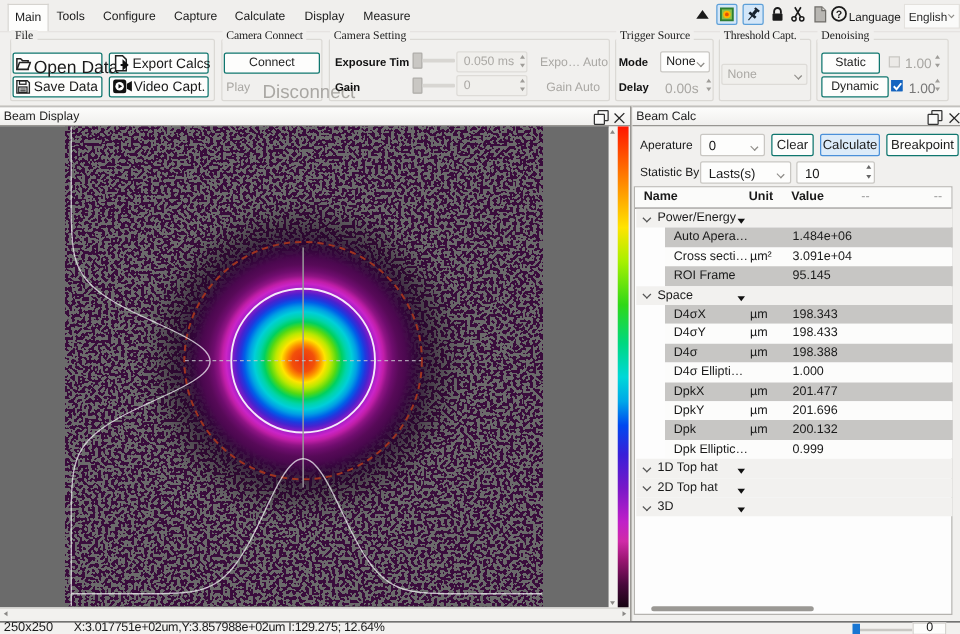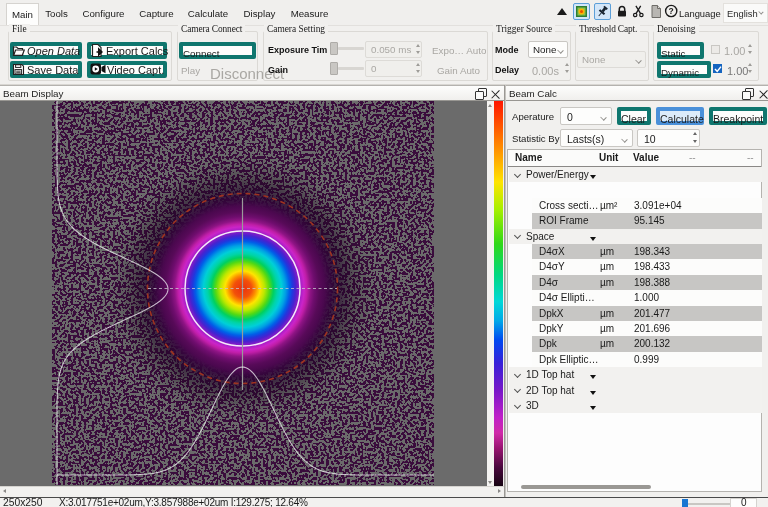--- a/index.html
+++ b/index.html
@@ -12,21 +12,21 @@
 #menubar { position:absolute; left:0; top:0; width:768px; height:26px; background:#f0efed; border-bottom:1px solid #e2e0dd; }
 .menu { position:absolute; top:3px; height:22px; line-height:22px; font-size:9.7px; color:#1a1a1a; text-align:center; }
 .menu.sel { background:#fdfdfc; border:1px solid #d5d3cf; border-bottom:none; }
 .tico { position:absolute; top:3px; width:19px; height:19px; border-radius:2px; }
 .tico.on { background:#d3e6f8; border:1px solid #5c9fd8; }
 
 
 #ribbon { position:absolute; left:0; top:26px; width:768px; height:59px; background:#f1f0ee; border-bottom:1px solid #d8d6d2; }
 .grp { position:absolute; top:5px; height:50px; border:1px solid #dbd9d5; border-radius:2px; }
 .grplabel { position:absolute; top:-7px; left:3px; background:#f1f0ee; padding:0 3px; font-size:9.4px; color:#1c1c1c; white-space:nowrap;font-family:Liberation Serif, serif; }
-.btn { position:absolute; background:#fdfdfc; border:4px solid #0f766e; border-radius:2px; font-size:9.8px; color:#1c1c1c; white-space:nowrap; }
+.btn { position:absolute; background:#fdfdfc; border:1px solid #0f766e; border-radius:2px; font-size:9.8px; color:#1c1c1c; text-align:center; white-space:nowrap; }
 .blabel { font-weight:bold; font-size:9px; color:#111; position:absolute; white-space:nowrap; }
 .gray { color:#a9a7a3; }
 .combo { position:absolute; background:#fdfdfc; border:1px solid #c9c7c3; border-radius:2px; font-size:9.8px; }
 .combo.dis { background:#f0efec; border-color:#dddbd7; color:#aaa8a4; }
 .carrow { position:absolute; width:5px; height:5px; border-right:1.3px solid #8e8c88; border-bottom:1.3px solid #8e8c88; transform:rotate(45deg) scale(1,0.85); transform-origin:center; }
 .spin { position:absolute; width:9px; }
 .spin .up { position:absolute; left:2px; top:1px; width:0; height:0; border-left:2.6px solid transparent; border-right:2.6px solid transparent; border-bottom:3.4px solid #666; }
 .spin .dn { position:absolute; left:2px; bottom:1px; width:0; height:0; border-left:2.6px solid transparent; border-right:2.6px solid transparent; border-top:3.4px solid #666; }
 .spin.gr .up { border-bottom-color:#9e9c98; }
 .spin.gr .dn { border-top-color:#9e9c98; }
@@ -128,21 +128,21 @@
   <div class="grp" style="left:8px; width:164px;"></div>
   <div class="grplabel" style="left:9px; top:-2px;">File</div>
   <div class="btn" style="left:10px; top:16px; width:72px; height:17px;"></div>
   <div class="btn" style="left:87px; top:16px; width:80px; height:17px;"></div>
   <div class="btn" style="left:10px; top:35px; width:72px; height:17px;"></div>
   <div class="btn" style="left:87px; top:35px; width:80px; height:17px;"></div>
   <svg class="abs" style="left:12px; top:18px;" width="13" height="13">
         <path d="M1.5 11.5V3h3l1.5 1.5h4.5V11.5z" fill="none" stroke="#222" stroke-width="1.2"></path>
         <path d="M1.7 11.3L3.6 6h8.7l-2 5.3z" fill="#fdfdfc" stroke="#222" stroke-width="1.2"></path>
       </svg>
-  <div class="abs" style="left:27px; top:19px; font-size:11px;font-style:italic;">Open Data</div>
+  <div class="abs" style="left:27px; top:19px; font-size:14px;">Open Data</div>
   <svg class="abs" style="left:90px; top:17px;" width="15" height="15">
         <path d="M2.5 13.5V1.5h5.5l3 3v9z" fill="#fff" stroke="#222" stroke-width="1.2"></path>
         <path d="M6.5 9h4.5M8.8 6.2l3 2.8-3 2.8z" fill="#111" stroke="#111" stroke-width="1.6"></path>
       </svg>
   <div class="abs" style="left:106px; top:19px; font-size:11px;">Export Calcs</div>
   <svg class="abs" style="left:12px; top:37px;" width="13" height="13">
         <path d="M1.5 1.5h8.3l1.7 1.7v8.3h-10z" fill="#fff" stroke="#222" stroke-width="1.1"></path>
         <rect x="3.6" y="1.8" width="5.2" height="2.6" fill="none" stroke="#222" stroke-width="1"></rect>
         <rect x="3" y="6.6" width="6.6" height="4.4" fill="none" stroke="#222" stroke-width="1"></rect>
         <path d="M4.2 8.2h4.4M4.2 9.7h4.4" stroke="#222" stroke-width="0.9"></path>
@@ -362,20 +362,26 @@
           <span style="position:absolute;left:91px;font-weight:bold;">Unit</span>
           <span style="position:absolute;left:125px;font-weight:bold;">Value</span>
           <span style="position:absolute;left:181px;color:#999;">--</span>
           <span style="position:absolute;left:239px;color:#999;">--</span>
         </div>
         <div class="t-row" style="top:17.0px; background:#f2f1ef; height:15.4px; line-height:15.4px;">
           <div class="chev" style="left:6px; top:4.5px;"></div>
           <span style="position:absolute;left:17px;">Power/Energy</span>
           <div class="dtri" style="left:81px; top:8px;"></div>
         </div>
+        <div class="t-row" style="top:32.4px; height:15.4px; line-height:15.4px;">
+          <div class="abs" style="left:23px; top:0; width:230px; height:15.4px; background:#c7c6c4;"></div>
+          <span style="position:absolute;left:30px;">Auto Apera…</span>
+          <span style="position:absolute;left:91px;"></span>
+          <span style="position:absolute;left:125px;">1.484e+06</span>
+        </div>
         <div class="t-row" style="top:47.8px; height:15.4px; line-height:15.4px;">
           <div class="abs" style="left:23px; top:0; width:230px; height:15.4px; background:#fcfcfb;"></div>
           <span style="position:absolute;left:30px;">Cross secti…</span>
           <span style="position:absolute;left:91px;">µm²</span>
           <span style="position:absolute;left:125px;">3.091e+04</span>
         </div>
         <div class="t-row" style="top:63.2px; height:15.4px; line-height:15.4px;">
           <div class="abs" style="left:23px; top:0; width:230px; height:15.4px; background:#c7c6c4;"></div>
           <span style="position:absolute;left:30px;">ROI Frame</span>
           <span style="position:absolute;left:91px;"></span>

